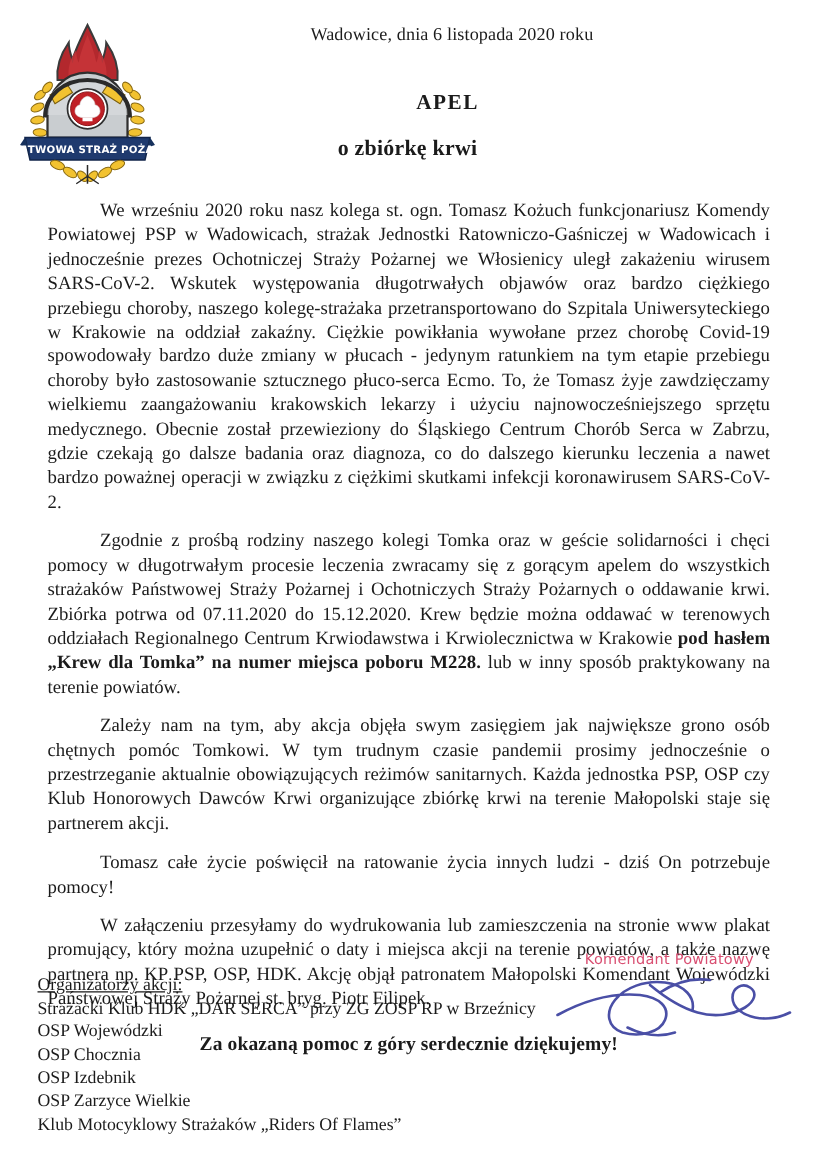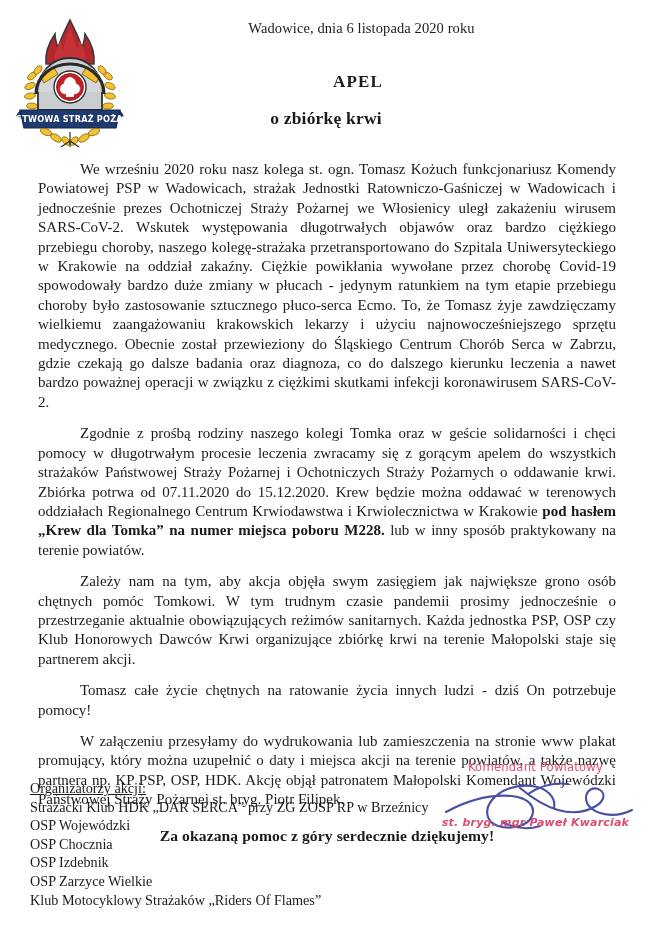--- a/index.html
+++ b/index.html
@@ -246,21 +246,21 @@
   </div>
 
   <div class="body-text">
 
     <p class="para">We wrześniu 2020 roku nasz kolega st. ogn. Tomasz Kożuch funkcjonariusz Komendy Powiatowej PSP w Wadowicach, strażak Jednostki Ratowniczo-Gaśniczej w Wadowicach i jednocześnie prezes Ochotniczej Straży Pożarnej we Włosienicy uległ zakażeniu wirusem SARS-CoV-2. Wskutek występowania długotrwałych objawów oraz bardzo ciężkiego przebiegu choroby, naszego kolegę-strażaka przetransportowano do Szpitala Uniwersyteckiego w Krakowie na oddział zakaźny. Ciężkie powikłania wywołane przez chorobę Covid-19 spowodowały bardzo duże zmiany w płucach  - jedynym ratunkiem na tym etapie przebiegu choroby było zastosowanie sztucznego płuco-serca Ecmo. To, że Tomasz żyje zawdzięczamy wielkiemu zaangażowaniu krakowskich lekarzy i użyciu najnowocześniejszego sprzętu medycznego. Obecnie został przewieziony do Śląskiego Centrum Chorób Serca w Zabrzu, gdzie czekają go dalsze badania oraz diagnoza, co do dalszego kierunku leczenia a nawet bardzo poważnej operacji w związku z ciężkimi skutkami infekcji koronawirusem SARS-CoV-2.</p>
 
     <p class="para"><span>Zgodnie z prośbą rodziny naszego kolegi Tomka oraz w geście solidarności i chęci pomocy w długotrwałym procesie leczenia zwracamy się z gorącym apelem do wszystkich strażaków Państwowej Straży Pożarnej i Ochotniczych Straży Pożarnych o oddawanie krwi. Zbiórka potrwa od 07.11.2020 do 15.12.2020. Krew będzie można oddawać w terenowych oddziałach Regionalnego Centrum Krwiodawstwa i Krwiolecznictwa w Krakowie </span><b>pod hasłem „Krew dla Tomka” na  numer miejsca poboru M228.</b><span> lub w inny sposób praktykowany na terenie powiatów.</span></p>
 
     <p class="para">Zależy nam na tym, aby akcja objęła swym zasięgiem jak największe grono osób chętnych pomóc Tomkowi. W tym trudnym czasie pandemii prosimy jednocześnie o przestrzeganie aktualnie obowiązujących reżimów sanitarnych. Każda jednostka PSP, OSP czy Klub Honorowych Dawców Krwi organizujące zbiórkę krwi na terenie Małopolski staje się partnerem akcji.</p>
 
-    <p class="para">Tomasz całe życie chętnych na ratowanie życia innych ludzi - dziś On potrzebuje pomocy!</p>
+    <p class="para">Tomasz całe życie poświęcił na ratowanie życia innych ludzi - dziś On potrzebuje pomocy!</p>
 
     <p class="para">W załączeniu przesyłamy do wydrukowania lub zamieszczenia na stronie www plakat promujący, który można uzupełnić o daty i miejsca akcji na terenie powiatów, a także nazwę partnera np. KP PSP, OSP, HDK. Akcję objął patronatem Małopolski Komendant Wojewódzki Państwowej Straży Pożarnej st. bryg. Piotr Filipek.</p>
 
     <p class="para closing">Za okazaną pomoc z góry serdecznie dziękujemy!</p>
   </div>
 
   <div class="organizers">
     <div class="organizers-heading">Organizatorzy akcji:</div>
     <ul class="organizers-list">
       <li>Strażacki Klub HDK  „DAR SERCA” przy ZG ZOSP RP w Brzeźnicy</li>
@@ -279,16 +279,15 @@
 
     <svg class="signature-ink" viewBox="0 0 215 72" aria-hidden="true">
       <g fill="none" stroke="#4a4fa6" stroke-width="2.1" stroke-linecap="round" stroke-linejoin="round">
         <path d="M18 44 C40 32 62 26 84 28 C100 30 108 38 104 48 C100 58 84 62 70 58 C58 54 56 42 64 32 C72 22 88 16 104 18 C120 20 128 30 126 40"></path>
         <path d="M92 20 C104 30 116 38 130 42 C144 46 158 44 168 38 C176 33 178 26 172 22 C166 18 158 22 158 30 C158 38 166 44 176 46 C186 48 196 46 204 42"></path>
         <path d="M100 26 C112 18 126 14 140 16"></path>
         <path d="M74 54 C86 60 100 62 112 58"></path>
       </g>
     </svg>
 
-    <div class="stamp-name">st. bryg. mgr Paweł Kwarciak</div>
   </div>
 
 </div>
 
 </body></html>

